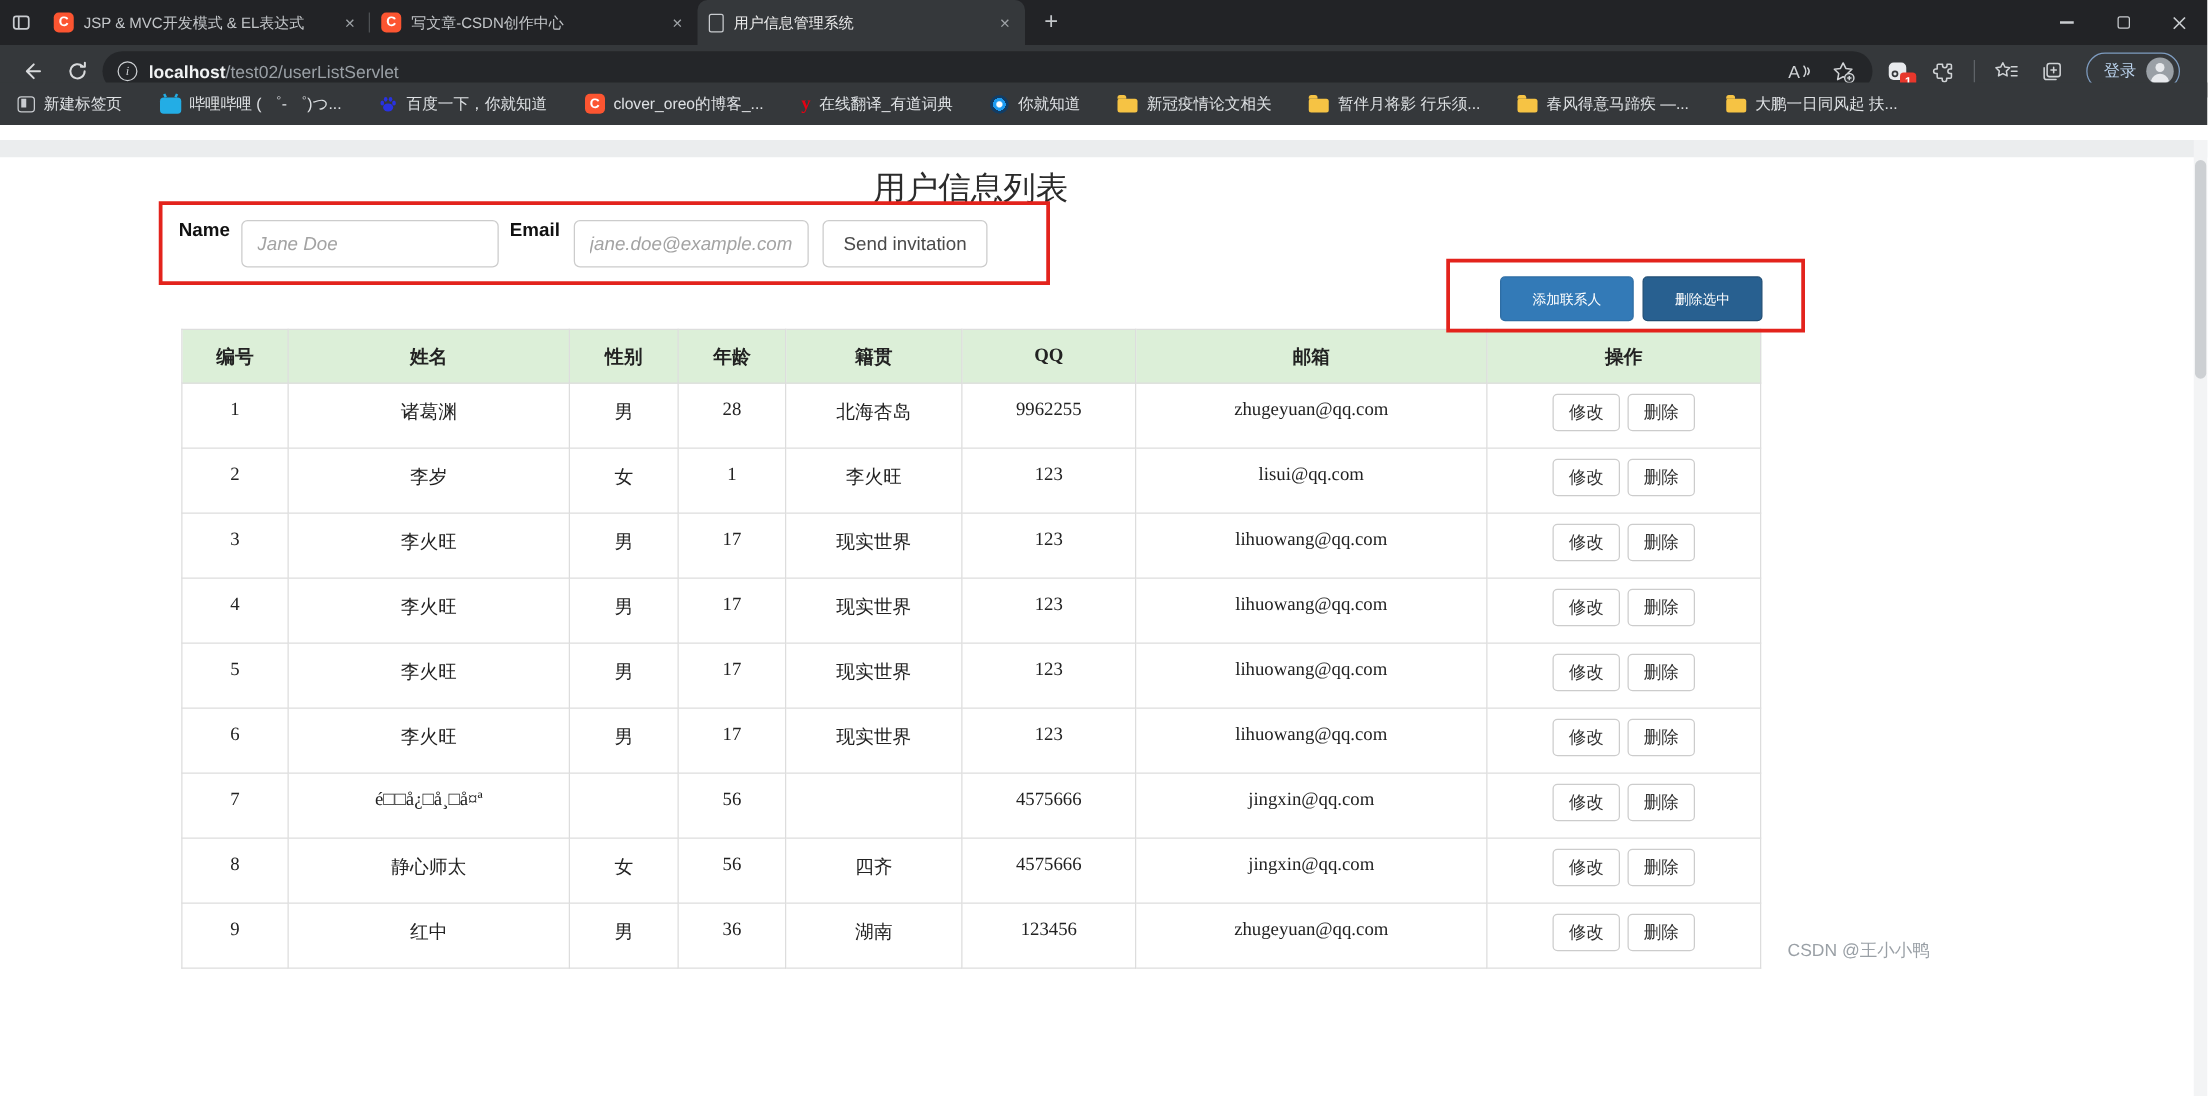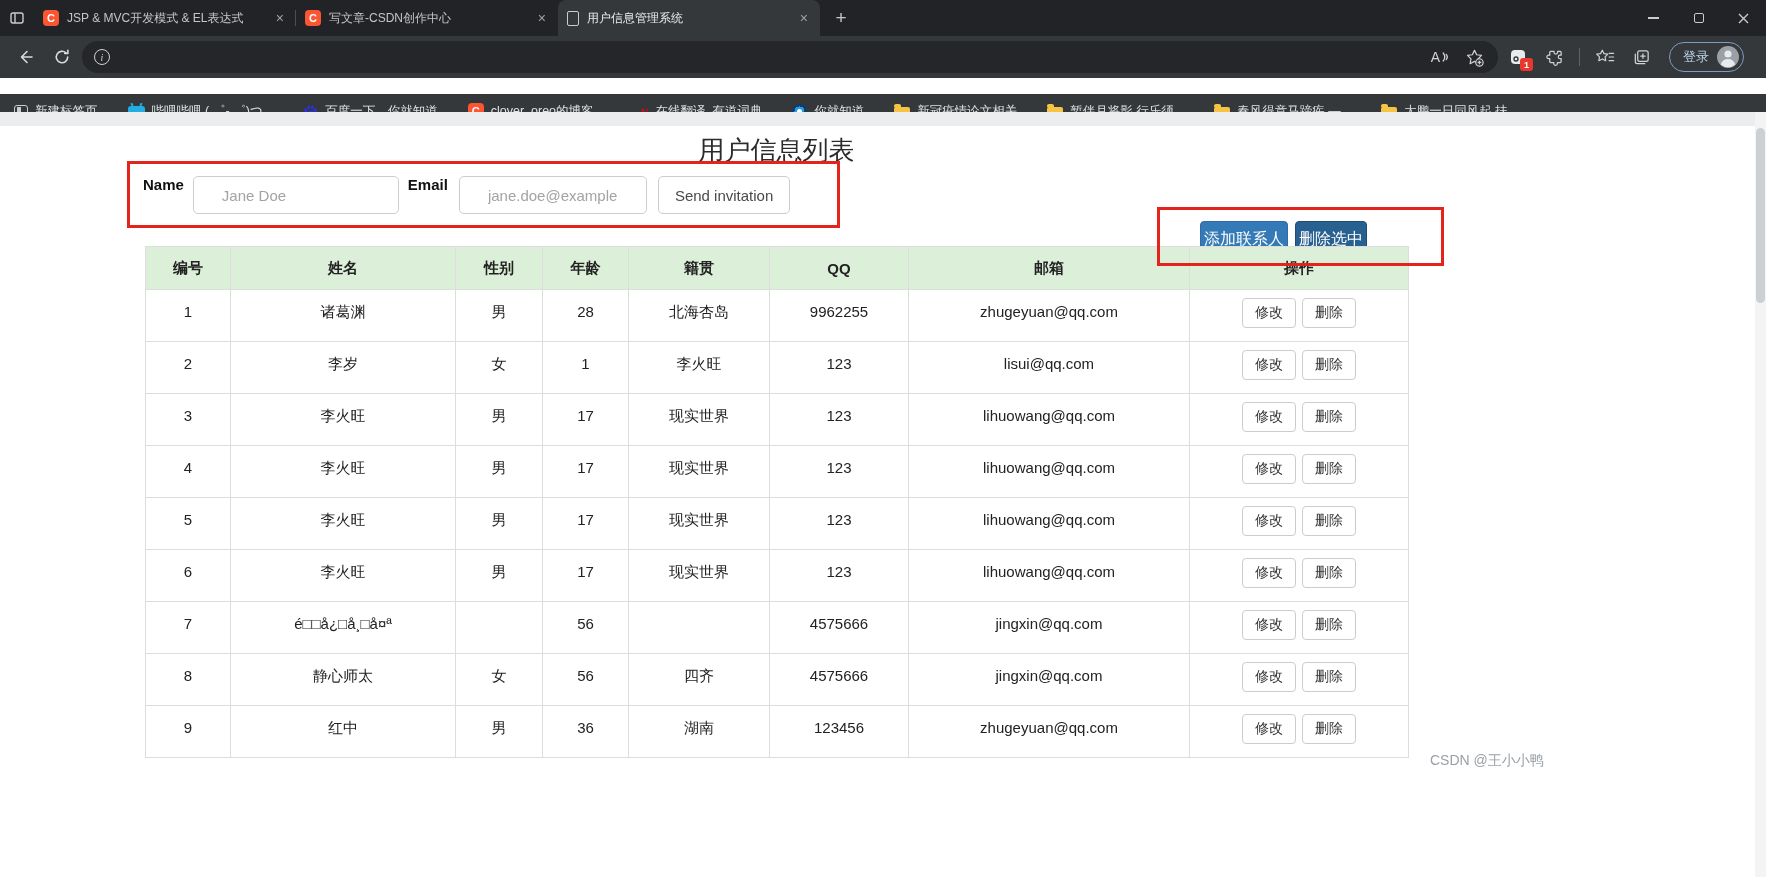--- a/index.html
+++ b/index.html
@@ -39,21 +39,21 @@
   .ra-wrap { display:flex; align-items:center; gap:2px; color:#d0d3d6; font-size:14px; }
   .divider { width:1px; height:18px; background:#5f6368; margin:0 5px; flex:0 0 auto; }
   .ext-badge-wrap { position:relative; }
   .red-badge { position:absolute; right:1px; bottom:2px; min-width:13px; height:13px; background:#e8372c;
                border-radius:3px; color:#fff; font-size:9px; font-weight:bold; display:flex;
                align-items:center; justify-content:center; padding:0 2px; }
   .login-pill { height:30px; border:1px solid #7e9cc0; border-radius:15px; display:flex; align-items:center;
                 gap:7px; padding:0 3px 0 13px; margin:0 12px 0 8px; flex:0 0 auto; }
   .login-label { color:#bcd4ee; font-size:13px; }
 
-  .bookmarks { position:absolute; top:94px; left:0; width:1766px; height:34px; background:#35383b;
+  .bookmarks { position:absolute; top:66px; left:0; width:1766px; height:34px; background:#35383b;
                display:flex; align-items:center; gap:30px; padding:0 14px; overflow:hidden; }
   .bm { display:flex; align-items:center; gap:7px; color:#dee1e4; font-size:12.5px; white-space:nowrap; flex:0 0 auto; }
 
   
   .fav { display:inline-flex; align-items:center; justify-content:center; flex:0 0 auto; }
   .fav-csdn { width:16px; height:16px; border-radius:4px; background:var(--csdn-red,#fc5531); color:#fff;
               font-weight:bold; font-size:11px; }
   .fav-page { width:12px; height:15px; border:1.5px solid #c9ccd0; border-radius:2px; }
   .fav-newtab { width:14px; height:13px; border:1.5px solid #c9ccd0; border-radius:3px; position:relative; }
   .fav-newtab::after { content:""; position:absolute; left:1.5px; top:1.5px; width:4px; height:7px; background:#c9ccd0; }
@@ -68,39 +68,39 @@
 
   
   .page-strip { position:absolute; top:112px; left:0; width:1766px; height:14px; background:#ebedee; }
   .page-bg { position:absolute; top:126px; left:0; width:1766px; height:751px; background:#fff; }
 
   .page-title { position:absolute; top:133px; left:145px; width:1263px; text-align:center;
                 font-size:26px; font-weight:500; color:#2b2b2b; }
 
   .inline-form { position:absolute; top:176px; left:143px; height:40px; display:flex; align-items:flex-start; gap:9px; }
   .form-label { font-size:15px; font-weight:bold; color:#111; }
-  .form-input { height:38px; border:1px solid #ccc; border-radius:5px; padding:0 28px; font-size:15px;
-                color:#333; outline:none; font-family:inherit; }
+  .form-input { height:38px; border:1px solid #ccc; border-radius:5px; padding:0 12px; font-size:15px;
+                color:#333; outline:none; font-family:inherit;font-style:italic; }
   .form-input::placeholder { color:#a3a3a3; }
   .input-name { width:206px; }
   .input-email { width:188px; margin-left:2px; }
   .btn-send { height:38px; border:1px solid #ccc; border-radius:5px; background:#fff; color:#4a4a4a;
               font-size:15px; padding:0 16px; margin-left:2px; font-family:inherit; }
 
   .action-btns { position:absolute; top:221px; left:1200px; display:flex; gap:7px; }
-  .btn-big { height:36px; border-radius:4px; color:#fff; font-size:16px; padding:0 3px; font-family:inherit; }
+  .btn-big { height:36px; border-radius:4px; color:#fff; font-size:11px; padding:0 25px; font-family:inherit; }
   .btn-add { background:var(--add-button-blue,#337ab7); border:1px solid #2e6da4; }
   .btn-delsel { background:var(--delete-button-navy,#286090); border:1px solid #204d74; }
 
   .redbox { position:absolute; border:3px solid var(--annotation-red,#e3231c); pointer-events:none; }
   .redbox-form { left:127px; top:161px; width:713px; height:67px; }
   .redbox-btns { left:1157px; top:207px; width:287px; height:59px; }
 
-  table.user-table { position:absolute; top:246px; left:145px; width:1263px; border-collapse:collapse;
-                     table-layout:fixed; }
+  table.user-table { position:absolute; top:263px; left:145px; width:1263px; border-collapse:collapse;
+                     table-layout:fixed;font-family:Liberation Serif, serif; }
   .user-table th { height:43px; background:var(--table-header-green,#dcefd8); border:1px solid #ddd;
                    font-size:15px; font-weight:bold; color:#222; text-align:center; }
   .user-table td { height:52px; border:1px solid #ddd; text-align:center; font-size:15px; color:#222;
                    vertical-align:top; padding-top:13px; overflow:hidden; white-space:nowrap; }
   .user-table td.cell-actions { padding-top:8px; }
   .mini-btn { display:inline-block; border:1px solid #ccc; background:#fff; border-radius:4px;
               padding:5px 12px; font-size:14px; color:#333; margin:0 3px; font-family:inherit; }
 
   .watermark { position:absolute; top:752px; left:1430px; font-size:14px; color:#9aa0a6; }
 
@@ -159,20 +159,21 @@
     </svg>
   </div>
   <div class="nav-icon">
     <svg width="18" height="18" viewBox="0 0 18 18">
       <path d="M14.7 9a5.7 5.7 0 1 1-1.7-4.05" fill="none" stroke="#d8dadc" stroke-width="1.6" stroke-linecap="round"></path>
       <path d="M14.9 2.2v3.2h-3.2" fill="none" stroke="#d8dadc" stroke-width="1.6" stroke-linecap="round" stroke-linejoin="round"></path>
     </svg>
   </div>
   <div class="address-pill">
     <span class="info-circle">i</span>
+    <span class="addr"><b>localhost</b><span>/test02/userListServlet</span></span>
     <span class="pill-right">
       <span class="ra-wrap">
         <span>A</span>
         <svg width="7" height="14" viewBox="0 0 7 14">
           <path d="M1.2 3a6.5 6.5 0 0 1 0 8" fill="none" stroke="#d0d3d6" stroke-width="1.3" stroke-linecap="round"></path>
           <path d="M4.2 4.4a4 4 0 0 1 0 5.2" fill="none" stroke="#d0d3d6" stroke-width="1.3" stroke-linecap="round"></path>
         </svg>
       </span>
       <span>
         <svg width="19" height="19" viewBox="0 0 20 20">

